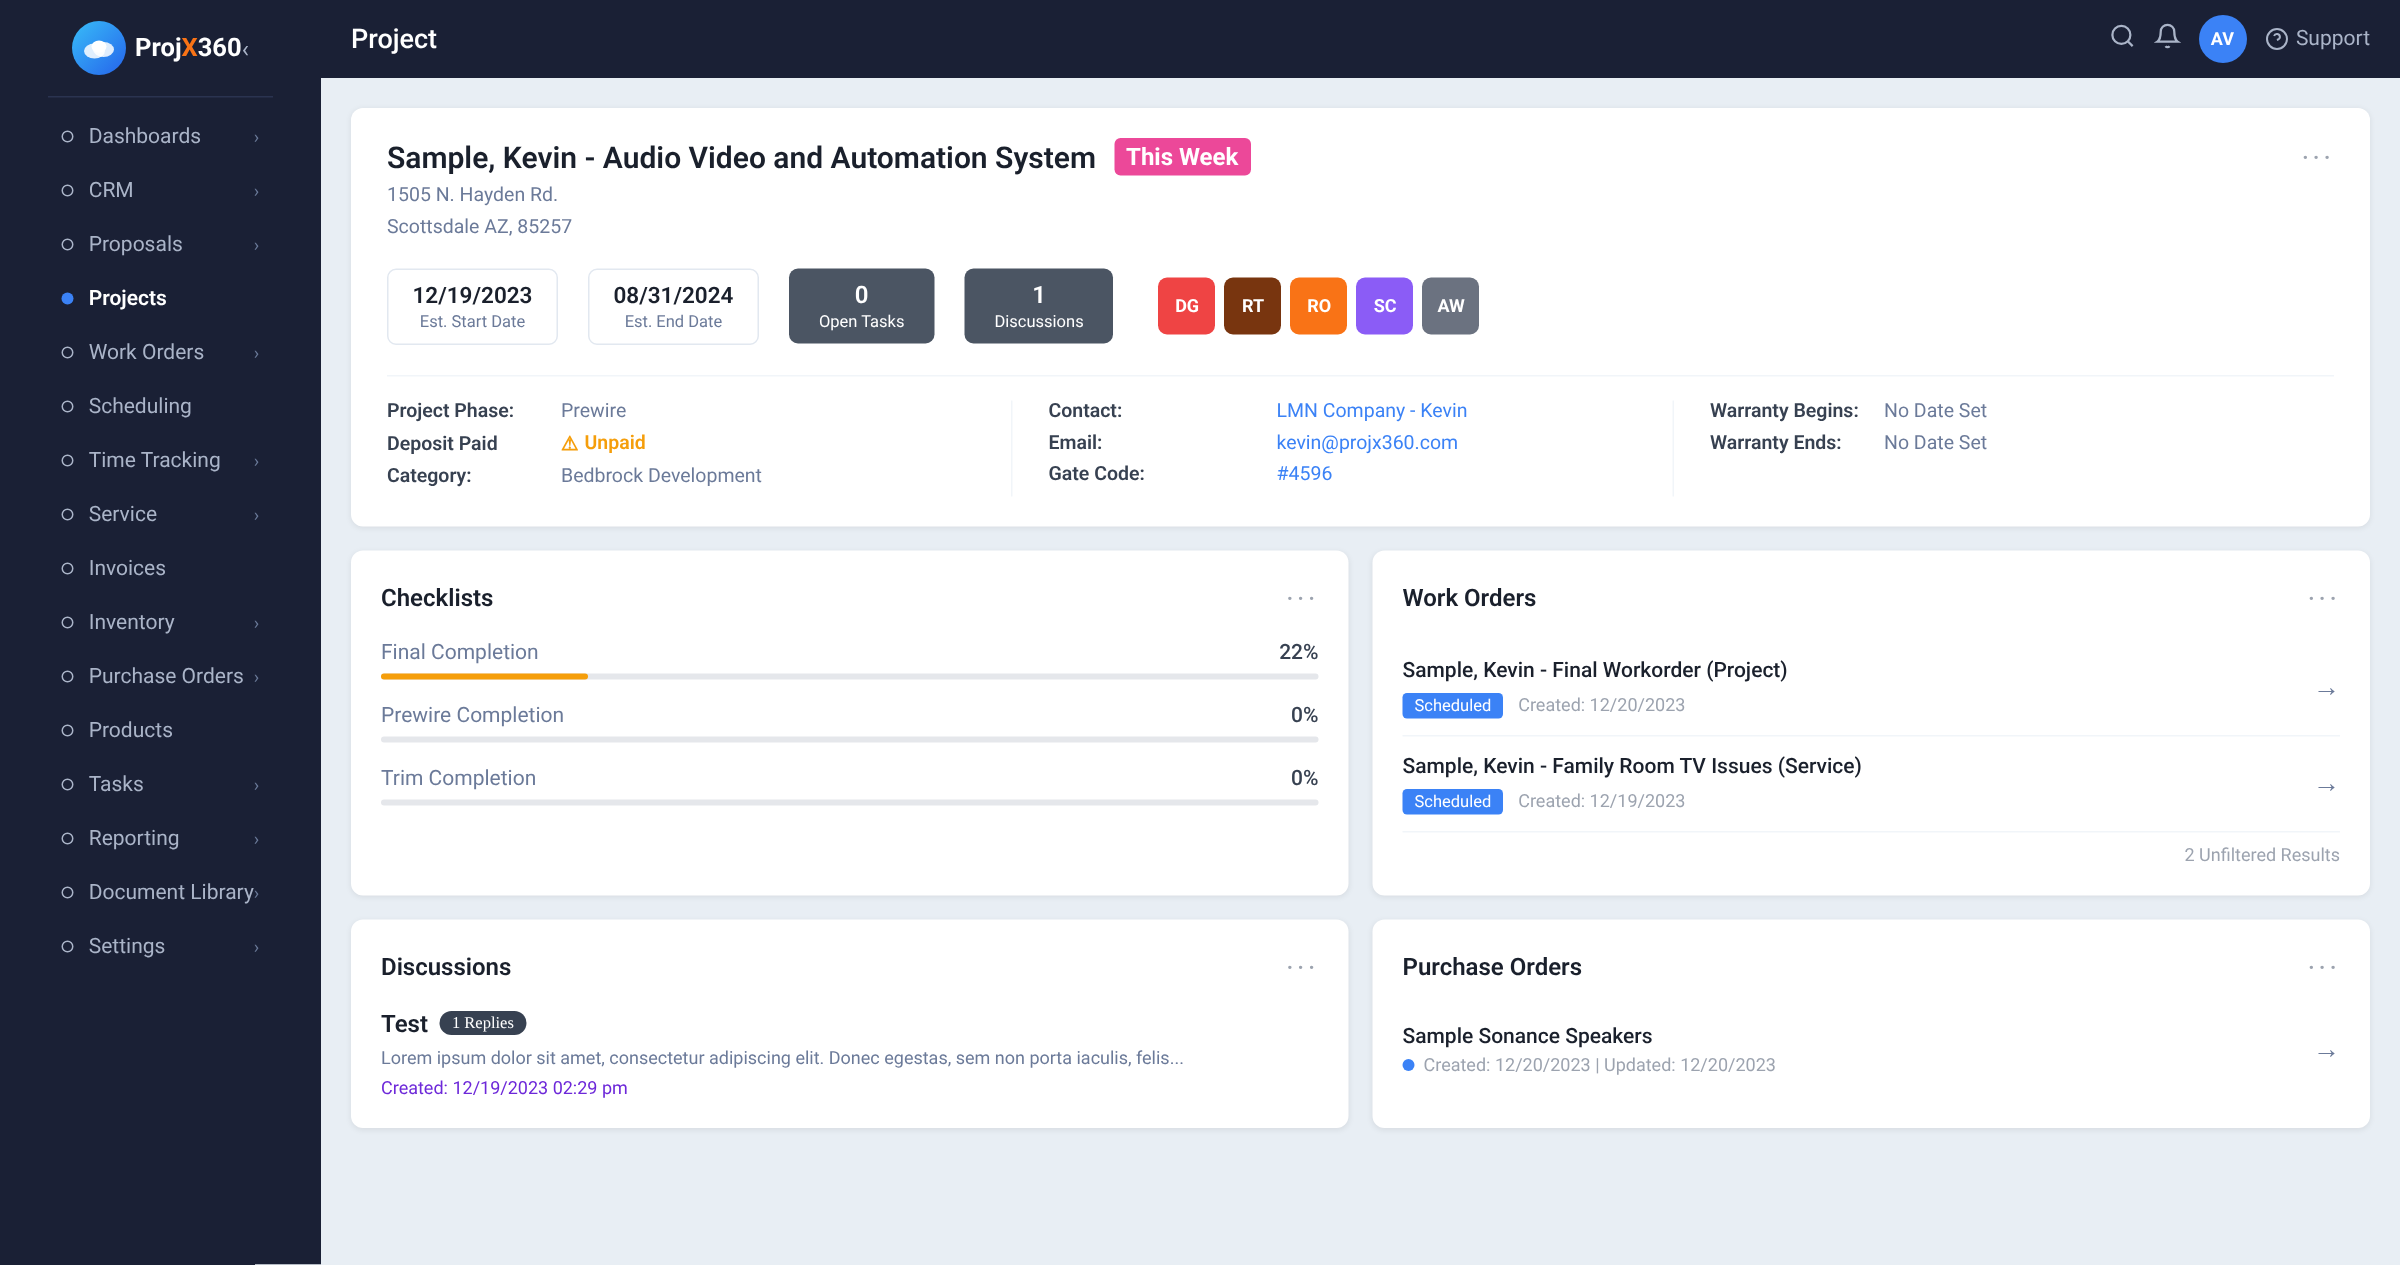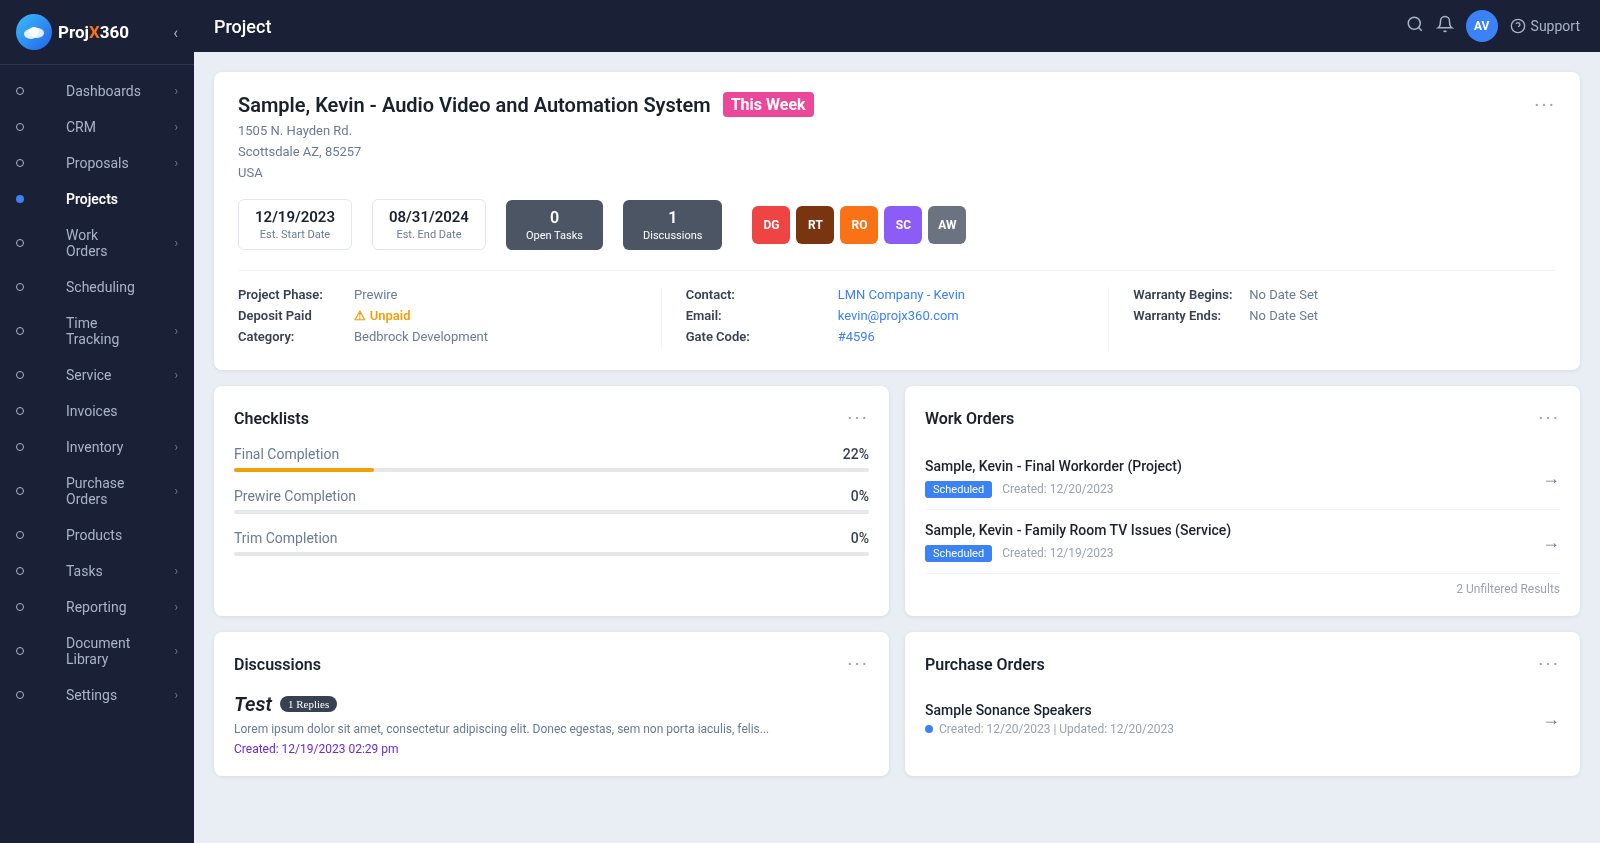--- a/index.html
+++ b/index.html
@@ -1,23 +1,23 @@
 <!DOCTYPE html>
 <html><head>
   <meta charset="utf-8">
   <style>
     * { box-sizing: border-box; margin: 0; padding: 0; }
     body { font-family: -apple-system, BlinkMacSystemFont, 'Segoe UI', Roboto, sans-serif; background: #e8eef4; display: flex; height: 843px; overflow: hidden; }
 
     
-    .sidebar { width: 194px; background: #1a2035; color: #aab4c8; display: flex; flex-direction: column; flex-shrink: 0; }
+    .sidebar { width: 214px; background: #1a2035; color: #aab4c8; display: flex; flex-direction: column; flex-shrink: 0; align-items: center; }
     .sidebar-logo { display: flex; align-items: center; padding: 14px 16px; border-bottom: 1px solid #2a3350; }
     .sidebar-collapse { margin-left: auto; color: #aab4c8; cursor: pointer; font-size: 16px; }
     .sidebar-nav { flex: 1; overflow-y: auto; padding: 8px 0; }
-    .nav-item { display: flex; align-items: center; padding: 10px 16px; cursor: pointer; font-size: 14px; color: #aab4c8; position: relative; gap: 32px; }
+    .nav-item { display: flex; align-items: center; padding: 10px 16px; cursor: pointer; font-size: 14px; color: #aab4c8; position: relative; }
     .nav-item.active { color: white; }
     .nav-dot { width: 8px; height: 8px; border-radius: 50%; background: #3b82f6; margin-right: 10px; flex-shrink: 0; }
     .nav-dot-empty { width: 8px; height: 8px; border-radius: 50%; border: 1px solid #aab4c8; margin-right: 10px; flex-shrink: 0; }
     .nav-label { flex: 1; }
     .nav-chevron { font-size: 12px; color: #6b7a99; }
 
     
     .main { flex: 1; display: flex; flex-direction: column; overflow: hidden; }
     .topbar { background: #1a2035; color: white; display: flex; align-items: center; padding: 0 20px; height: 52px; flex-shrink: 0; }
     .topbar-title { font-size: 18px; font-weight: 500; flex: 1; }
@@ -77,21 +77,21 @@
     .work-order-info { flex: 1; }
     .work-order-name { font-size: 14px; color: #1a202c; font-weight: 500; margin-bottom: 4px; }
     .scheduled-badge { background: #3b82f6; color: white; font-size: 11px; padding: 2px 8px; border-radius: 3px; margin-right: 6px; }
     .created-text { color: #9ca3af; font-size: 12px; }
     .arrow-btn { color: #6b7a99; font-size: 18px; cursor: pointer; }
     .unfiltered-text { text-align: right; color: #9ca3af; font-size: 12px; margin-top: 8px; }
 
     
     .discussion-item { }
     .discussion-title-row { display: flex; align-items: center; gap: 8px; margin-bottom: 4px; }
-    .discussion-title { font-size: 20px; font-weight: 600; color: #1a202c; font-style: italic; }
+    .discussion-title { font-size: 16px; font-weight: 600; color: #1a202c; }
     .replies-badge { background: #374151; color: white; font-size: 11px; padding: 2px 8px; border-radius: 12px; font-family: Liberation Serif, serif; }
     .discussion-body { color: #6b7a99; font-size: 12px; line-height: 1.5; margin-bottom: 4px; }
     .discussion-date { color: #6d28d9; font-size: 12px; }
 
     
     .po-item { display: flex; align-items: center; padding: 10px 0; }
     .po-info { flex: 1; }
     .po-name { font-size: 14px; color: #1a202c; font-weight: 500; margin-bottom: 4px; }
     .po-created { color: #9ca3af; font-size: 12px; display: flex; align-items: center; gap: 6px; }
     .po-dot { width: 8px; height: 8px; border-radius: 50%; background: #3b82f6; }
@@ -234,21 +234,20 @@
 
     <div class="card project-header-card">
       <div class="project-title-row">
         <span class="project-title">Sample, Kevin - Audio Video and Automation System</span>
         <span class="badge-this-week">This Week</span>
         <span class="three-dots">···</span>
       </div>
       <div class="project-address">
         <div>1505 N. Hayden Rd.</div>
         <div>Scottsdale AZ, 85257</div>
-        <div>USA</div>
       </div>
 
       <div class="project-meta-row">
         <div class="date-block">
           <div class="date-value">12/19/2023</div>
           <div class="date-label">Est. Start Date</div>
         </div>
         <div class="date-block">
           <div class="date-value">08/31/2024</div>
           <div class="date-label">Est. End Date</div>

